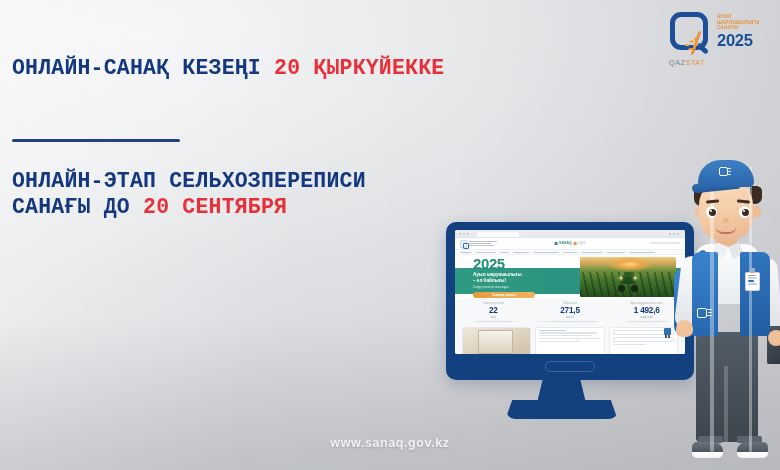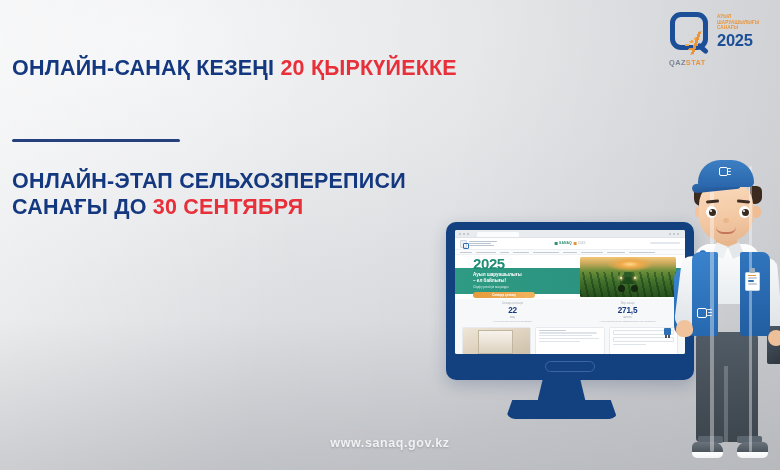--- a/index.html
+++ b/index.html
@@ -33,20 +33,21 @@
   .headline-block { position:absolute; left:12px; z-index:6; }
   #kk-head { top:55px; width:560px; }
   #ru-head { top:168px; width:520px; }
   .hl-line {
     font-size:21.5px;
     font-weight:bold;
     letter-spacing:0.2px;
     line-height:26px;
     color:#14387f;
     white-space:nowrap;
+    font-family:Liberation Mono, monospace;
   }
   .hl-accent { color:#e8303a; }
 
   #divider {
     position:absolute; left:12px; top:139px;
     width:168px; height:3px;
     background:#24417e;
     border-radius:2px;
     z-index:6;
   }
@@ -72,21 +73,21 @@
       radial-gradient(ellipse 4px 2px at 20% 55%, #f0a94f 60%, transparent 61%),
       radial-gradient(ellipse 4px 2px at 36% 42%, #f0a94f 60%, transparent 61%),
       radial-gradient(ellipse 4px 2px at 52% 30%, #f0a94f 60%, transparent 61%),
       radial-gradient(ellipse 4px 2px at 30% 75%, #e8943a 60%, transparent 61%),
       radial-gradient(ellipse 4px 2px at 48% 60%, #e8943a 60%, transparent 61%);
     transform:rotate(-6deg);
   }
   #logo-text { padding-left:3px; padding-top:4px; }
   .logo-kz-line { font-size:4.6px; font-weight:bold; color:#e8943a; letter-spacing:0.15px; line-height:5.6px; white-space:nowrap; }
   #logo-year { font-size:16.5px; font-weight:bold; color:#1c4f97; line-height:17px; letter-spacing:-0.3px; margin-top:1px; }
-  #logo-qazstat { position:absolute; left:1px; top:48px; font-size:7.4px; font-weight:bold; letter-spacing:0.4px; }
+  #logo-qazstat { position:absolute; left:1px; top:48px; font-size:7.4px; font-weight:normal; letter-spacing:0.4px; }
   .qaz { color:#7a8494; } .stat { color:#e8943a; }
 
   
   #monitor { position:absolute; left:421px; top:222px; width:281px; height:200px; z-index:4; }
   #monitor-body {
     position:absolute; left:25px; top:0; width:248px; height:158px;
     background:#13407f;
     border-radius:10px;
     box-shadow:0 5px 16px rgba(20,40,90,0.22);
   }
@@ -262,21 +263,21 @@
 <div id="poster">
 
   <div id="kk-head" class="headline-block">
     <div class="hl-line"><span>ОНЛАЙН-САНАҚ КЕЗЕҢІ </span><span class="hl-accent">20 ҚЫРКҮЙЕККЕ</span></div>
   </div>
 
   <div id="divider"></div>
 
   <div id="ru-head" class="headline-block">
     <div class="hl-line">ОНЛАЙН-ЭТАП СЕЛЬХОЗПЕРЕПИСИ</div>
-    <div class="hl-line"><span>САНАҒЫ ДО </span><span class="hl-accent">30 СЕНТЯБРЯ</span></div>
+    <div class="hl-line"><span>САНАҒЫ ДО </span><span class="hl-accent">20 СЕНТЯБРЯ</span></div>
   </div>
 
   <div id="logo">
     <div id="logo-mark">
       <div id="logo-q"></div>
       <div id="logo-wheat"></div>
       <div id="logo-qazstat"><span class="qaz">QAZ</span><span class="stat">STAT</span></div>
     </div>
     <div id="logo-text">
       <div class="logo-kz-line">АУЫЛ</div>
@@ -356,20 +357,26 @@
             <div class="stat-cap">Санаққа қатысқан</div>
             <div class="stat-val">22</div>
             <div class="stat-unit">мың</div>
             <div class="stat-desc">Ауыл шаруашылығы құрылымдары</div>
           </div>
           <div class="stat-col">
             <div class="stat-cap">Жер алаңы</div>
             <div class="stat-val">271,5</div>
             <div class="stat-unit">млн га</div>
             <div class="stat-desc">Ауыл шаруашылығы мақсатындағы жер алаңдары</div>
+          </div>
+          <div class="stat-col">
+            <div class="stat-cap">Ауыл шаруашылығы өнімі</div>
+            <div class="stat-val">1 492,6</div>
+            <div class="stat-unit">млрд теңге</div>
+            <div class="stat-desc">Жалпы өнім көлемі есепті кезеңде</div>
           </div>
         </div>
 
         <div id="cards">
           <div class="card" id="card-photo"></div>
           <div class="card">
             <div class="card-ln t"></div>
             <div class="card-ln" style="width:85%"></div>
             <div class="card-ln" style="width:78%"></div>
             <div class="card-ln" style="width:88%"></div>

